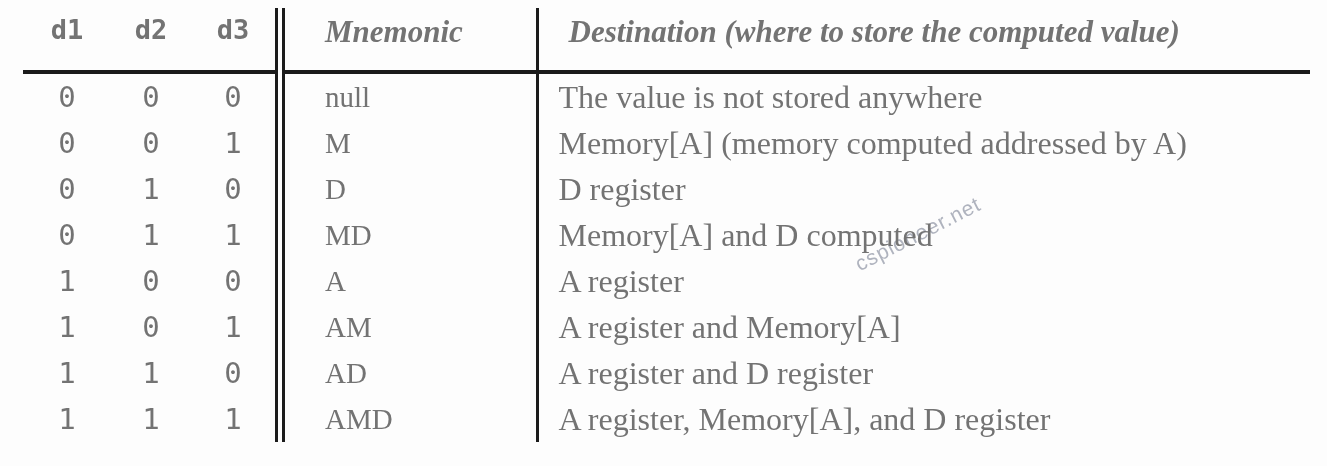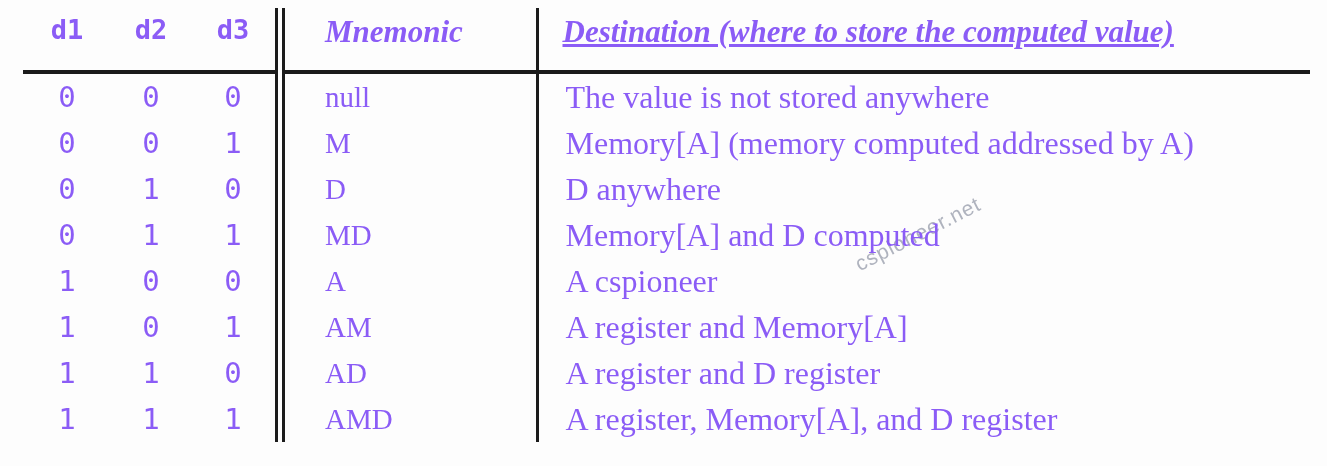--- a/index.html
+++ b/index.html
@@ -31,21 +31,21 @@
     white-space: nowrap;
     user-select: none;
   }
   table.dest-table {
     position: relative;
     z-index: 1;
     border-collapse: collapse;
     margin: 8px 0 0 23px;
     width: 1287px;
     table-layout: fixed;
-    color: #8b5cf6;
+    color: #737373;
   }
   col.c-d1 { width: 88px; }
   col.c-d2 { width: 80px; }
   col.c-d3 { width: 89px; }
   col.c-mn { width: 257px; }
   col.c-ds { width: auto; }
 
   th, td {
     padding: 0;
     background: transparent;
@@ -63,21 +63,21 @@
     font-size: 27px;
     text-align: center;
   }
   th.mn-h, th.ds-h {
     font-size: 31px;
     font-style: italic;
     font-weight: bold;
     text-align: left;
   }
   th.mn-h { padding-left: 40px; }
-  th.ds-h { padding-left: 24px; text-decoration: underline; }
+  th.ds-h { padding-left: 30px; }
 
   
   .rule-double { border-right: 10px double #1b1b1b; }
   .rule-single { border-right: 3px solid #1b1b1b; }
 
   tbody td {
     height: 46px;
     vertical-align: middle;
   }
   td.bit {
@@ -85,21 +85,21 @@
     font-size: 29px;
     text-align: center;
   }
   td.mn {
     font-family: Liberation Serif, serif;
     font-size: 29px;
     padding-left: 40px;
   }
   td.ds {
     font-size: 32px;
-    padding-left: 27px;
+    padding-left: 20px;
   }
 </style>
 </head>
 <body>
 
 <div class="page">
 
   <span class="watermark">cspioneer.net</span>
 
   <table class="dest-table">
@@ -134,37 +134,37 @@
       <td class="bit rule-double">1</td>
       <td class="mn rule-single">M</td>
       <td class="ds">Memory[A] (memory computed addressed by A)</td>
     </tr>
 
     <tr>
       <td class="bit">0</td>
       <td class="bit">1</td>
       <td class="bit rule-double">0</td>
       <td class="mn rule-single">D</td>
-      <td class="ds">D anywhere</td>
+      <td class="ds">D register</td>
     </tr>
 
     <tr>
       <td class="bit">0</td>
       <td class="bit">1</td>
       <td class="bit rule-double">1</td>
       <td class="mn rule-single">MD</td>
       <td class="ds">Memory[A] and D computed</td>
     </tr>
 
     <tr>
       <td class="bit">1</td>
       <td class="bit">0</td>
       <td class="bit rule-double">0</td>
       <td class="mn rule-single">A</td>
-      <td class="ds">A cspioneer</td>
+      <td class="ds">A register</td>
     </tr>
 
     <tr>
       <td class="bit">1</td>
       <td class="bit">0</td>
       <td class="bit rule-double">1</td>
       <td class="mn rule-single">AM</td>
       <td class="ds">A register and Memory[A]</td>
     </tr>
 

